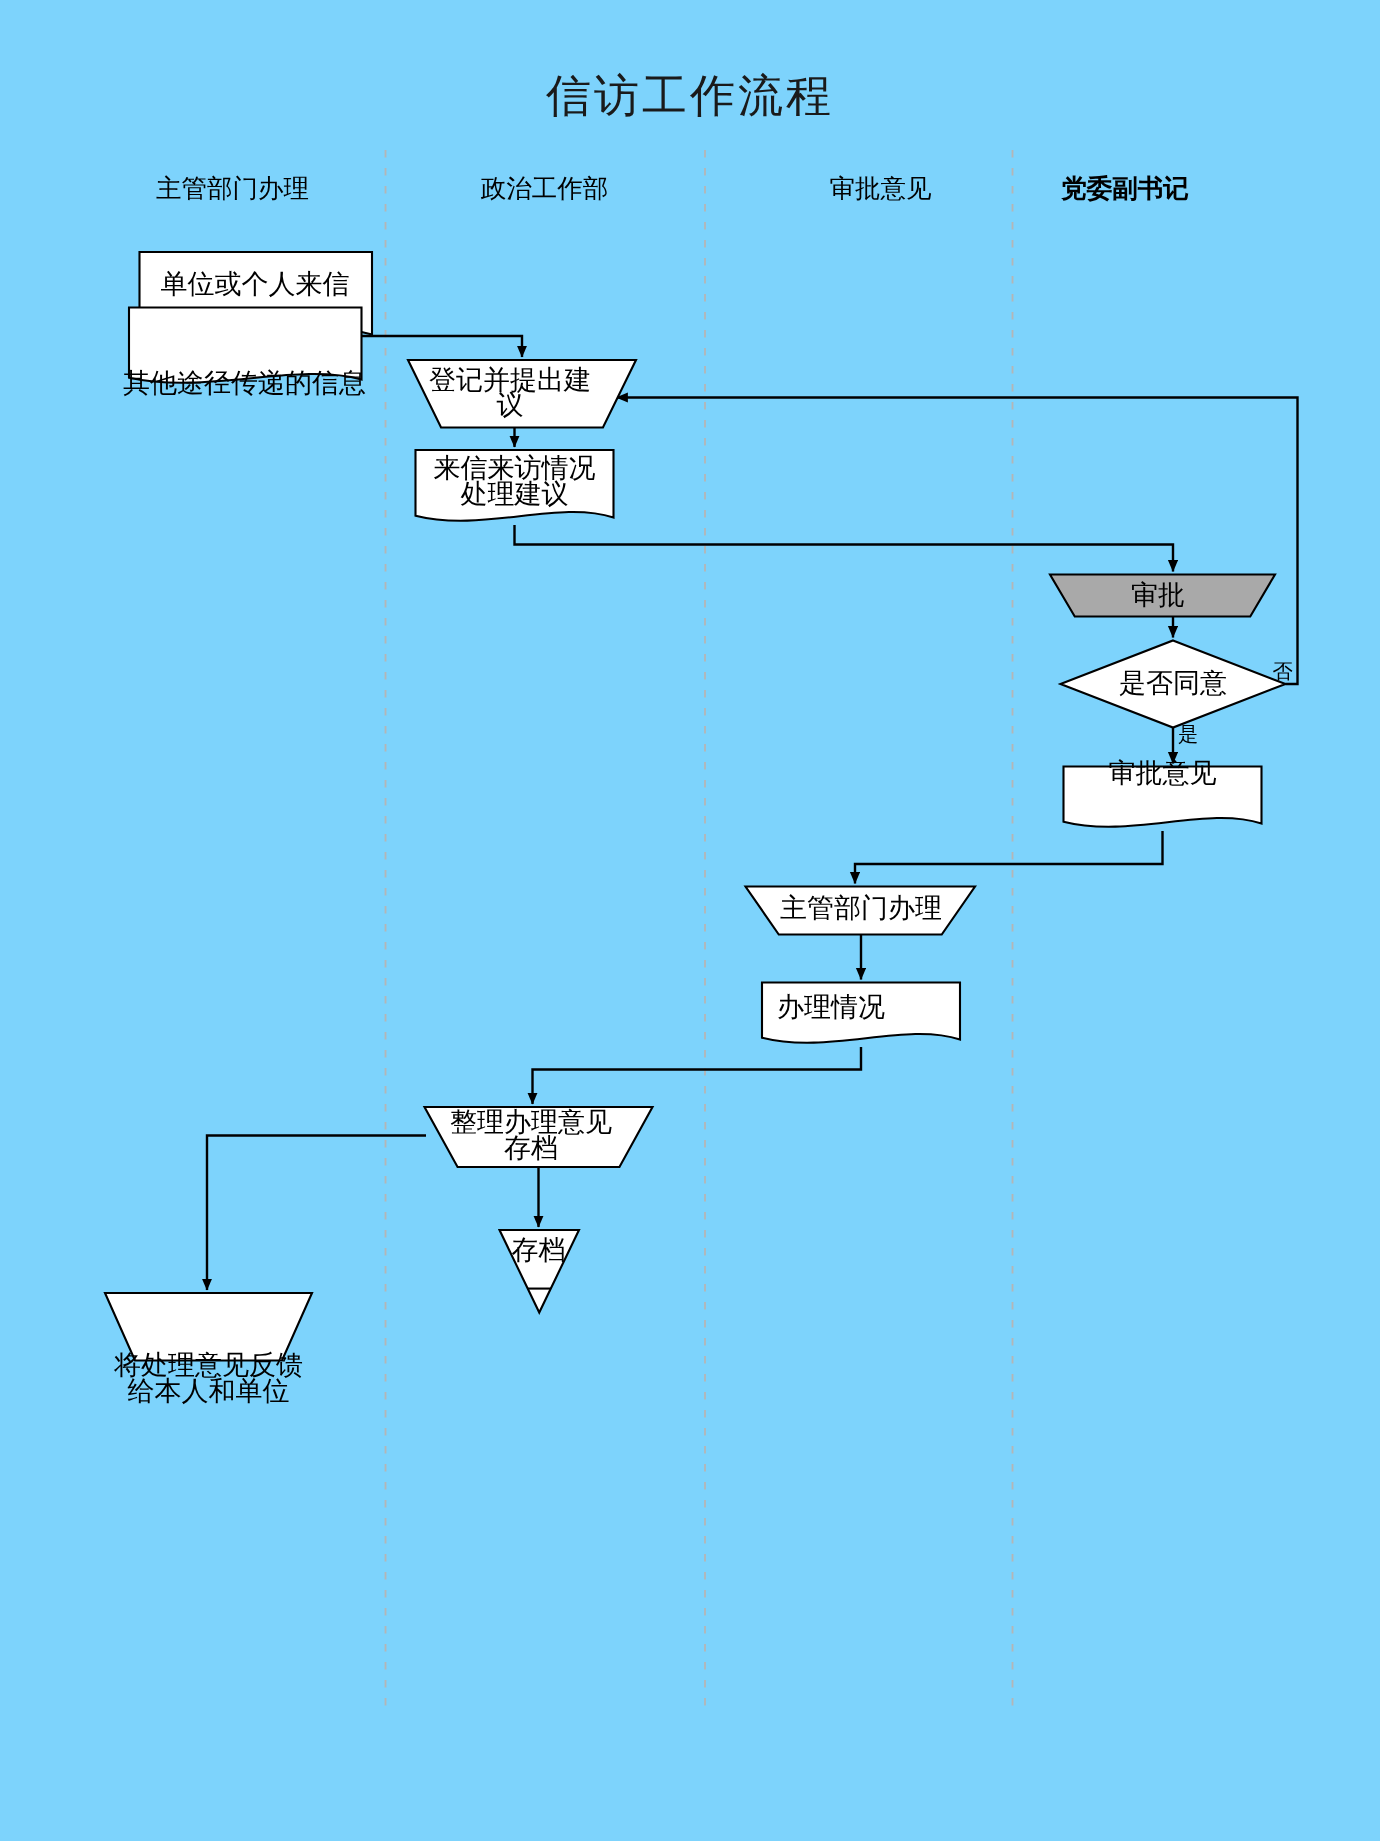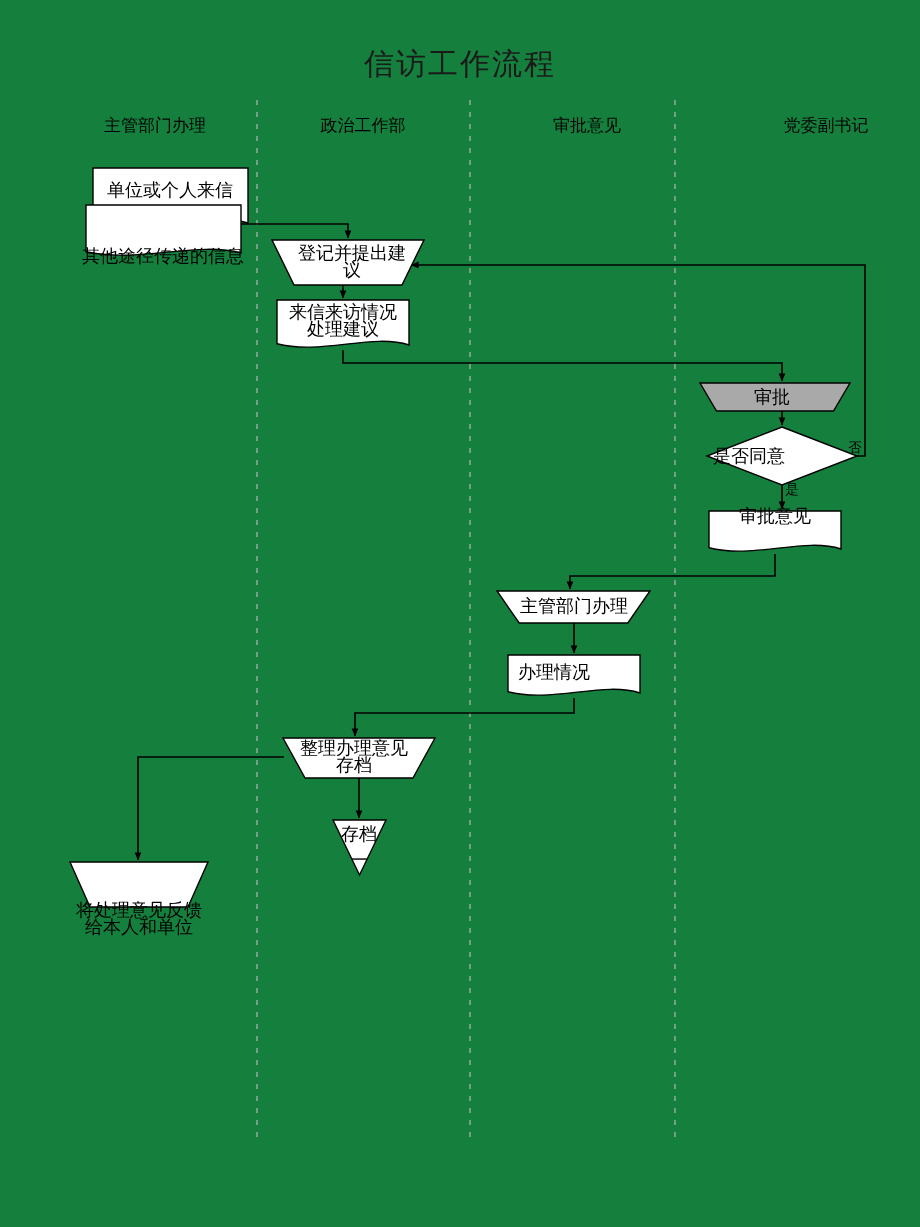--- a/index.html
+++ b/index.html
@@ -7,21 +7,21 @@
     padding: 0;
     background: #ffffff;
   }
   body {
     font-family: "Liberation Serif", "DejaVu Serif", serif;
   }
   #page {
     position: relative;
     width: 920px;
     height: 1227px;
-    background: #15803d;
+    background: #7dd3fc;
     overflow: hidden;
   }
   #flow-svg {
     position: absolute;
     left: 0;
     top: 0;
   }
   .lane-title {
     position: absolute;
     font-size: 17px;
@@ -103,31 +103,31 @@
         <path d="M333,820 L386,820 L359.5,875 Z" fill="#ffffff" stroke="#000000" stroke-width="1.4" stroke-linejoin="miter"></path>
         <line x1="351.815" y1="859.05" x2="367.185" y2="859.05" fill="none" stroke="#000000" stroke-width="1.4" stroke-linejoin="miter"></line>
         <path d="M70,862 L208,862 L187.99,907 L90.00999999999999,907 Z" fill="#ffffff" stroke="#000000" stroke-width="1.4" stroke-linejoin="miter"></path>
       </g>
   </svg>
 
   <div id="lane-titles">
       <div class="lane-title" style="left: 155px; top: 114px;">主管部门办理</div>
       <div class="lane-title" style="left: 363px; top: 114px;">政治工作部</div>
       <div class="lane-title" style="left: 587px; top: 114px;">审批意见</div>
-      <div class="lane-title" style="left: 826px; top: 114px;">党委副书记</div>
+      <div class="lane-title" style="left: 750px; top: 114px; font-weight: bold;">党委副书记</div>
     </div>
   <div id="node-labels">
       <div class="node-label" style="left: 170px; top: 190px;">单位或个人来信</div>
       <div class="node-label" style="left: 163px; top: 224px; margin-top: 32px;">其他途径传递的信息</div>
-      <div class="node-label" style="left: 352px; top: 262px;">登记并提出建
+      <div class="node-label" style="left: 340px; top: 262px;">登记并提出建
 议</div>
       <div class="node-label" style="left: 343px; top: 321px;">来信来访情况
 处理建议</div>
       <div class="node-label" style="left: 772px; top: 397px;">审批</div>
-      <div class="node-label" style="left: 749px; top: 456px;">是否同意</div>
+      <div class="node-label" style="left: 782px; top: 456px;">是否同意</div>
       <div class="node-label" style="left: 775px; top: 516px;">审批意见</div>
       <div class="node-label" style="left: 574px; top: 606px;">主管部门办理</div>
       <div class="node-label" style="left: 554px; top: 672px; text-align: center;">办理情况</div>
       <div class="node-label" style="left: 354px; top: 757px;">整理办理意见
 存档</div>
       <div class="node-label" style="left: 359px; top: 834px;">存档</div>
       <div class="node-label" style="left: 139px; top: 919px;">将处理意见反馈
 给本人和单位</div>
     </div>
   <div id="edge-labels">

